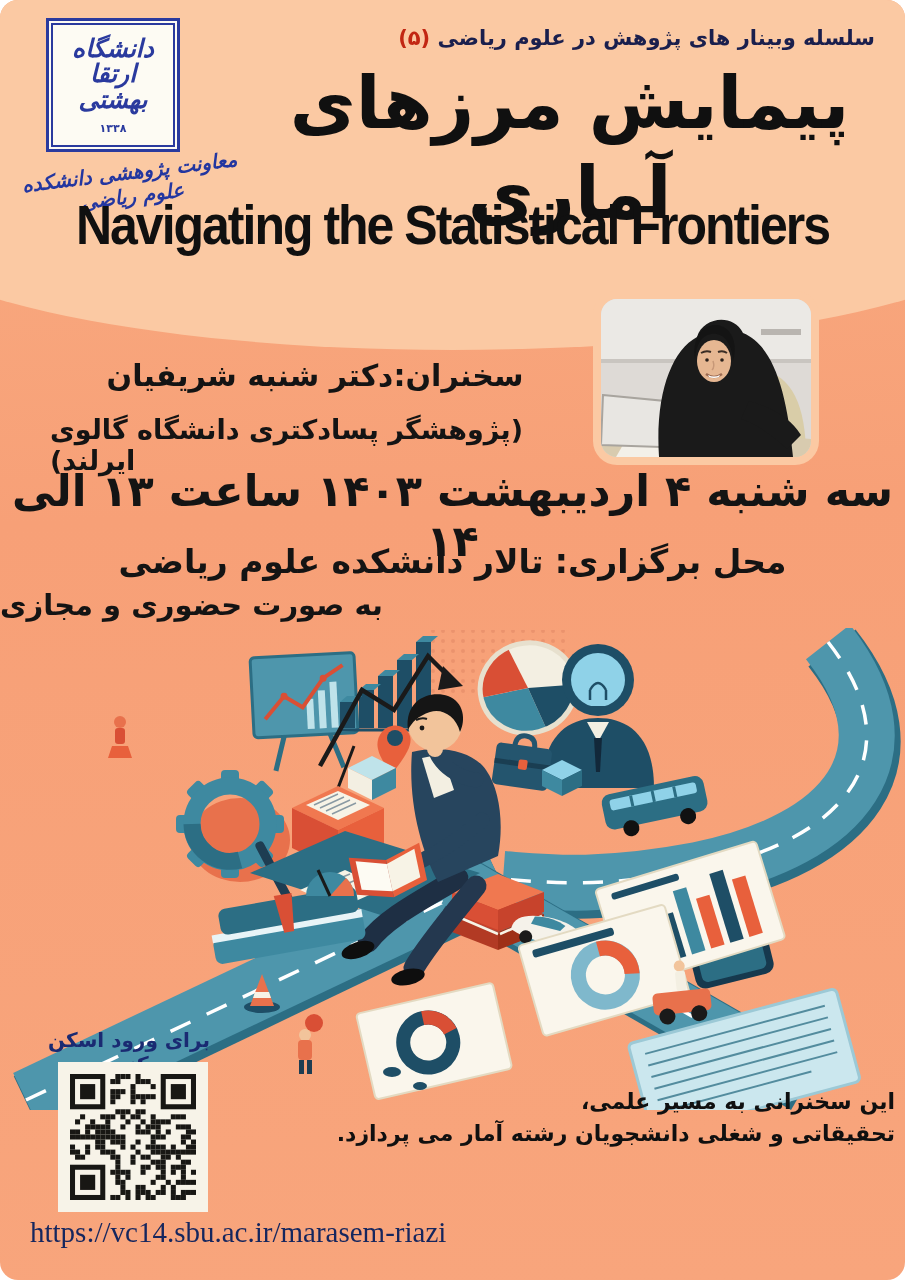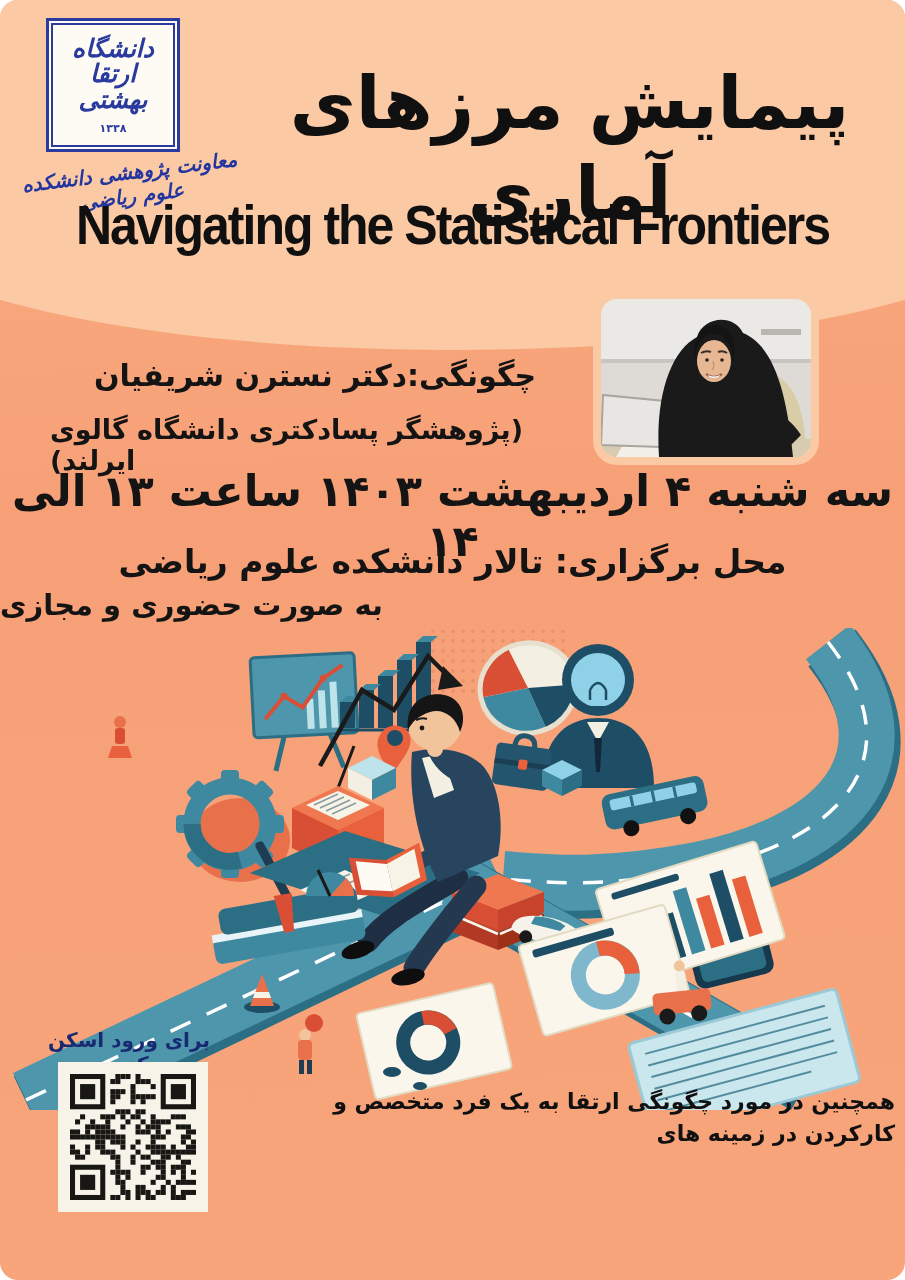--- a/index.html
+++ b/index.html
@@ -83,20 +83,24 @@
     font-family:"Liberation Serif",serif; font-size:29px; color:#15265E;
   }
 </style>
 </head>
 <body>
 
 <div class="poster">
 
   <div class="top-light"></div>
 
+  <div class="series">
+    <span>سلسله وبینار های پژوهش در علوم ریاضی</span>
+    <span class="num">(۵)</span>
+  </div>
 
   <div class="logo-box">
     <div class="logo-inner">
       <span class="l">دانشگاه</span>
       <span class="l">ارتقا</span>
       <span class="l">بهشتی</span>
       <span class="year">۱۳۳۸</span>
     </div>
   </div>
   <div class="logo-caption">معاونت پژوهشی دانشکده علوم ریاضی</div>
@@ -120,21 +124,21 @@
       <path d="M 100 54 q 5 -3 10 -1 M 117 53 q 5 -2 9 1" stroke="#3A2D25" stroke-width="2" fill="none"></path>
       <circle cx="106" cy="61" r="1.8" fill="#2A211C"></circle>
       <circle cx="121" cy="61" r="1.8" fill="#2A211C"></circle>
       <path d="M 112 62 q 2 6 -1 9" stroke="#C79878" stroke-width="1.5" fill="none"></path>
       <path d="M 105 75 Q 113 81 121 75" stroke="#9C6B52" stroke-width="2.4" fill="none"></path>
       <path d="M 107 76 q 6 3 12 0 l -1 2 q -5 2 -10 0 Z" fill="#FDFDFD"></path>
       <path d="M 148 102 Q 185 112 200 136 L 186 150 Q 160 126 140 120 Z" fill="#1A1A1A"></path>
     </svg>
   </div>
 
-  <div class="speaker-name">چگونگی:دکتر نسترن شریفیان</div>
+  <div class="speaker-name">سخنران:دکتر شنبه شریفیان</div>
   <div class="speaker-aff">(پژوهشگر پسادکتری دانشگاه گالوی ایرلند)</div>
 
   <div class="datetime">سه شنبه ۴ اردیبهشت ۱۴۰۳ ساعت ۱۳ الی ۱۴</div>
   <div class="venue1">محل برگزاری: تالار دانشکده علوم ریاضی</div>
   <div class="venue2">به صورت حضوری و مجازی</div>
 
   <svg class="illus" viewBox="0 0 905 482">
     <defs>
       <pattern id="dots" width="10" height="10" patternUnits="userSpaceOnUse">
         <circle cx="3" cy="3" r="2" fill="#E9906B"></circle>
@@ -615,17 +619,19 @@
         <rect x="65" y="120" width="5" height="5" fill="#181714"></rect>
         <rect x="75" y="120" width="5" height="5" fill="#181714"></rect>
         <rect x="80" y="120" width="5" height="5" fill="#181714"></rect>
         <rect x="100" y="120" width="5" height="5" fill="#181714"></rect>
         <rect x="105" y="120" width="5" height="5" fill="#181714"></rect>
         <rect x="110" y="120" width="5" height="5" fill="#181714"></rect>
       </svg>
   </div>
 
   <div class="description">
-    <div>همچنین در مورد چگونگی ارتقا به یک فرد متخصص و کارکردن در زمینه های</div>
+    <div>این سخنرانی به مسیر علمی،</div>
+    <div>تحقیقاتی و شغلی دانشجویان رشته آمار می پردازد.</div>
   </div>
 
+  <div class="url-line">https://vc14.sbu.ac.ir/marasem-riazi</div>
 
 </div>
 
 </body></html>

